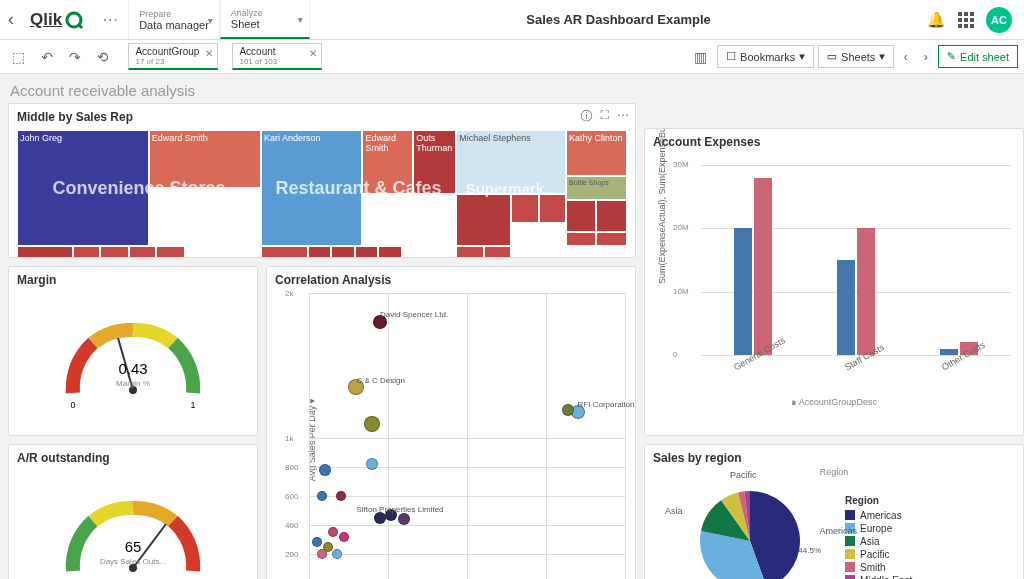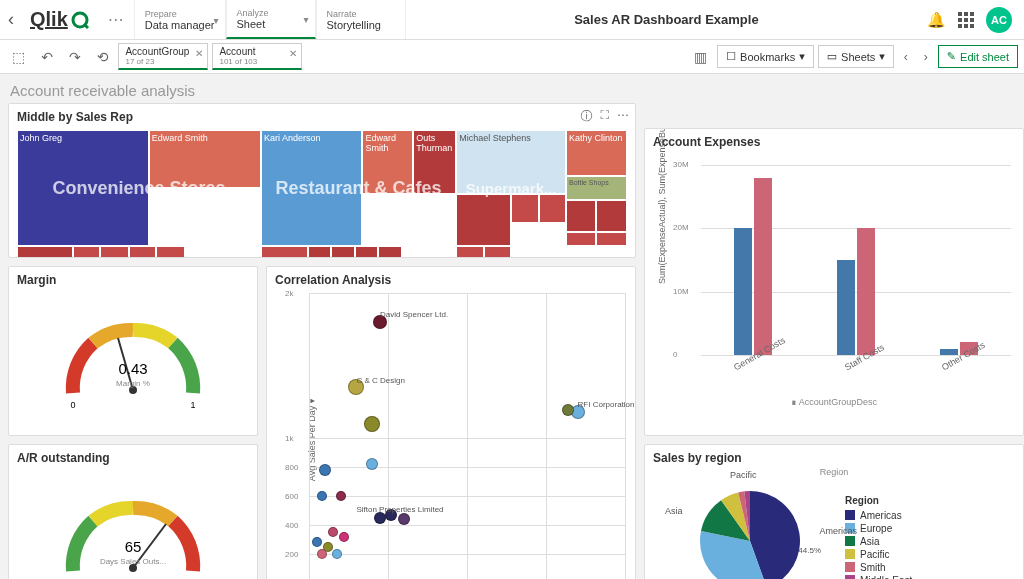--- a/index.html
+++ b/index.html
@@ -1,36 +1,36 @@
 <!DOCTYPE html>
 <html><head>
 <meta charset="utf-8">
 <style>
   * { box-sizing: border-box; }
   body { margin: 0; font-family: -apple-system, BlinkMacSystemFont, 'Segoe UI', Arial, sans-serif; font-size: 12px; color: #333; background: #f2f2f2; width: 1024px; height: 579px; overflow: hidden; }
   .topbar { display: flex; align-items: center; height: 40px; background: #fff; border-bottom: 1px solid #ddd; }
   .back-btn { padding: 0 8px; font-size: 18px; color: #555; cursor: pointer; }
-  .logo { font-weight: bold; font-size: 20px; color: #333; padding: 0 8px; display: flex; align-items: center; text-decoration: underline; }
+  .logo { font-weight: bold; font-size: 17px; color: #333; padding: 0 8px; display: flex; align-items: center; text-decoration: underline; }
   .logo svg { margin-left: 2px; }
   .more-btn { padding: 0 10px; font-size: 16px; color: #888; cursor: pointer; }
   .nav-tabs { display: flex; height: 100%; }
   .nav-tab { display: flex; flex-direction: column; justify-content: center; padding: 0 10px; border-left: 1px solid #eee; border-right: 1px solid #eee; cursor: pointer; position: relative; min-width: 90px; }
   .nav-tab .t-label { font-size: 9px; color: #888; }
   .nav-tab .t-value { font-size: 11px; color: #333; }
   .nav-tab .chev { position: absolute; right: 6px; top: 50%; transform: translateY(-50%); font-size: 10px; color: #888; }
   .nav-tab.active { border-bottom: 2px solid #00873d; }
   .dash-title { flex: 1; text-align: center; font-weight: bold; font-size: 13px; color: #333; }
   .top-right { display: flex; align-items: center; gap: 12px; padding-right: 12px; }
   .avatar { width: 26px; height: 26px; border-radius: 50%; background: #00c48c; color: #fff; display: flex; align-items: center; justify-content: center; font-size: 11px; font-weight: bold; }
   .grid-icon { display: grid; grid-template-columns: repeat(3,4px); grid-template-rows: repeat(3,4px); gap: 2px; }
   .grid-icon span { background: #555; }
 
   .toolbar { display: flex; align-items: center; height: 34px; background: #fff; border-bottom: 1px solid #ddd; padding: 0 6px; gap: 4px; }
   .tool-icon { padding: 4px 6px; color: #666; cursor: pointer; font-size: 14px; }
-  .sel-pill { display: flex; flex-direction: column; border: 1px solid #ccc; padding: 2px 6px; position: relative; min-width: 90px; border-bottom: 2px solid #00873d; background: #fff; }
+  .sel-pill { display: flex; flex-direction: column; border: 1px solid #ccc; padding: 2px 6px; position: relative; min-width: 90px; border-bottom: 2px solid #00873d; background: #fff; margin-left: 10px; }
   .sel-pill .p-label { font-size: 10px; color: #333; }
   .sel-pill .p-count { font-size: 8px; color: #888; }
   .sel-pill .p-close { position: absolute; right: 4px; top: 4px; font-size: 10px; color: #888; cursor: pointer; }
   .toolbar-spacer { flex: 1; }
   .tool-btn { display: flex; align-items: center; gap: 4px; padding: 4px 8px; border: 1px solid #ccc; background: #fff; cursor: pointer; font-size: 11px; }
   .tool-btn.primary { color: #00873d; border-color: #00873d; }
   .nav-arrow { padding: 4px 6px; color: #666; cursor: pointer; }
 
   .page-title { padding: 8px 10px 4px; color: #999; font-size: 15px; }
 
@@ -99,24 +99,20 @@
   <div class="nav-tabs">
     <div class="nav-tab">
       <span class="t-label">Prepare</span>
       <span class="t-value">Data manager</span>
       <span class="chev">▾</span>
     </div>
     <div class="nav-tab active">
       <span class="t-label">Analyze</span>
       <span class="t-value">Sheet</span>
       <span class="chev">▾</span>
-    </div>
-    <div class="nav-tab">
-      <span class="t-label">Narrate</span>
-      <span class="t-value">Storytelling</span>
     </div>
   </div>
   <div class="dash-title">Sales AR Dashboard Example</div>
   <div class="top-right">
     <div style="font-size:15px;">🔔</div>
     <div class="grid-icon">
         <span></span>
         <span></span>
         <span></span>
         <span></span>

